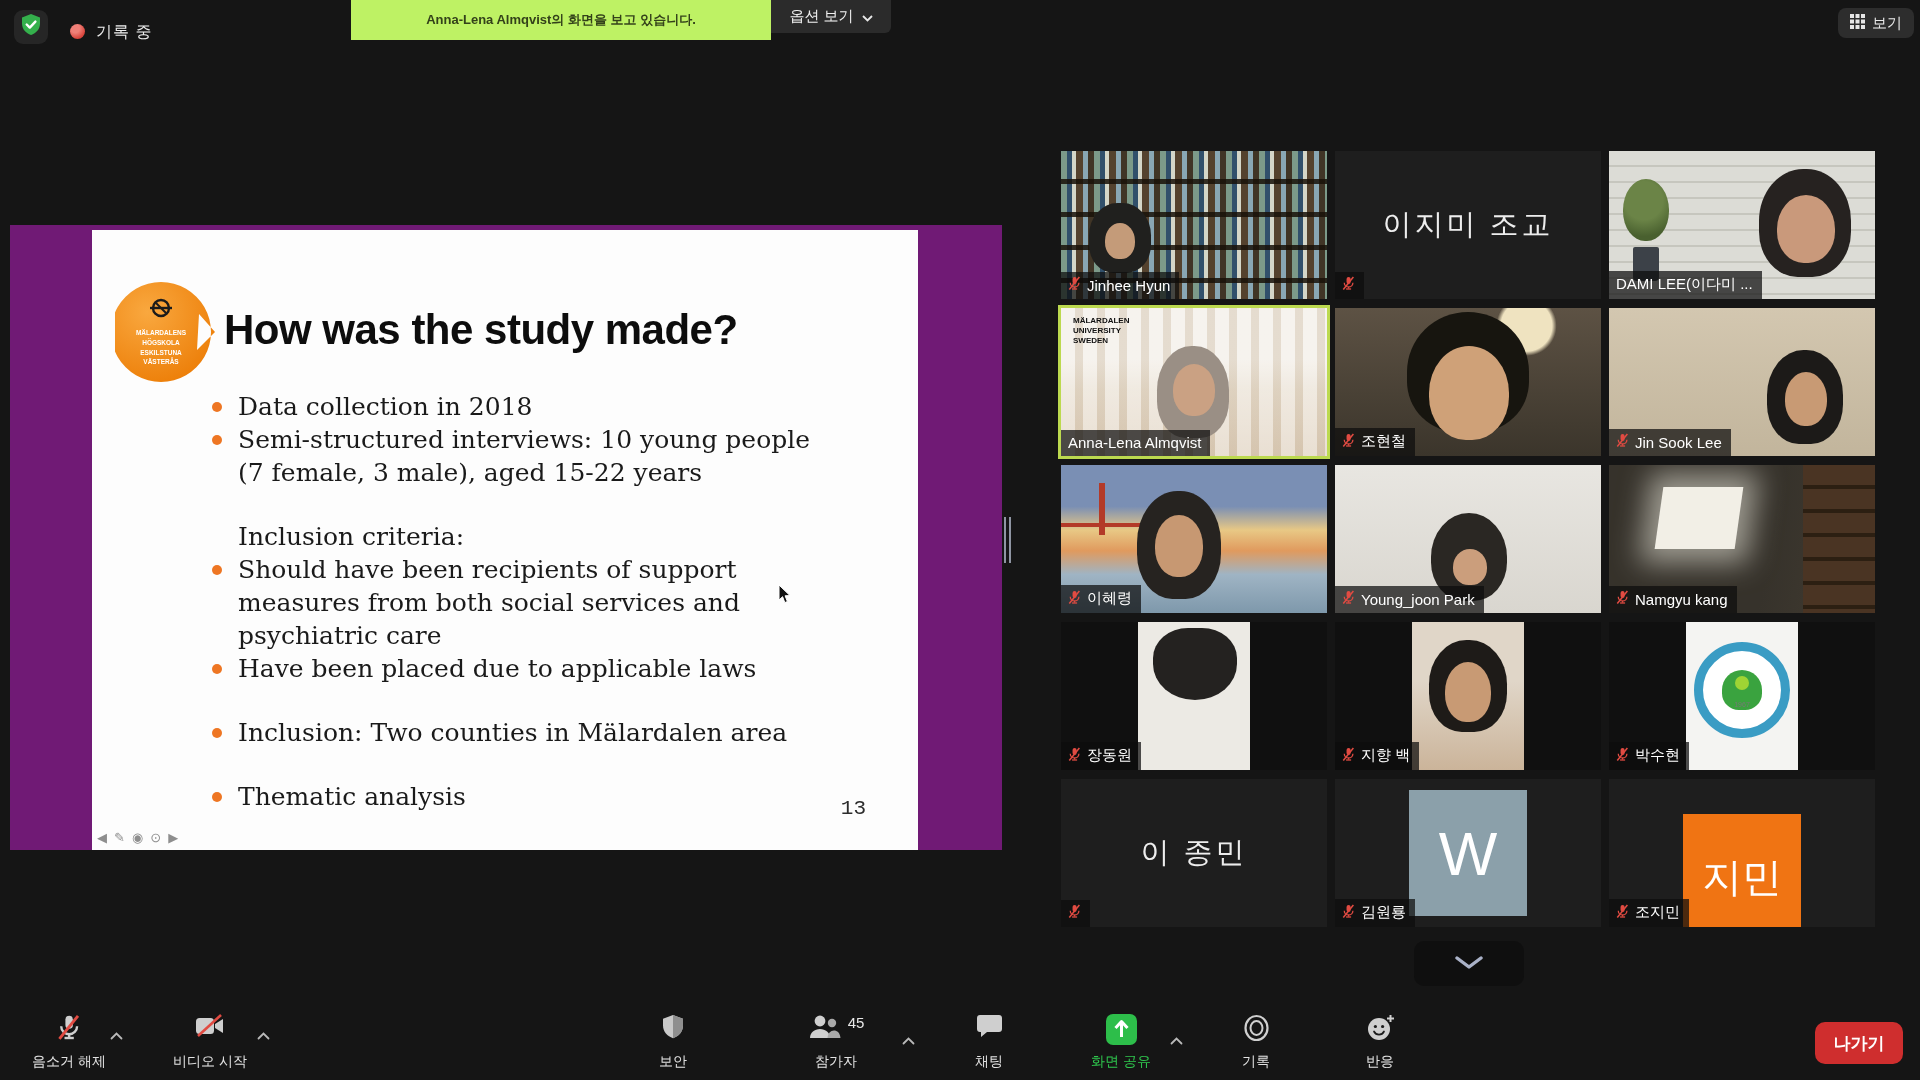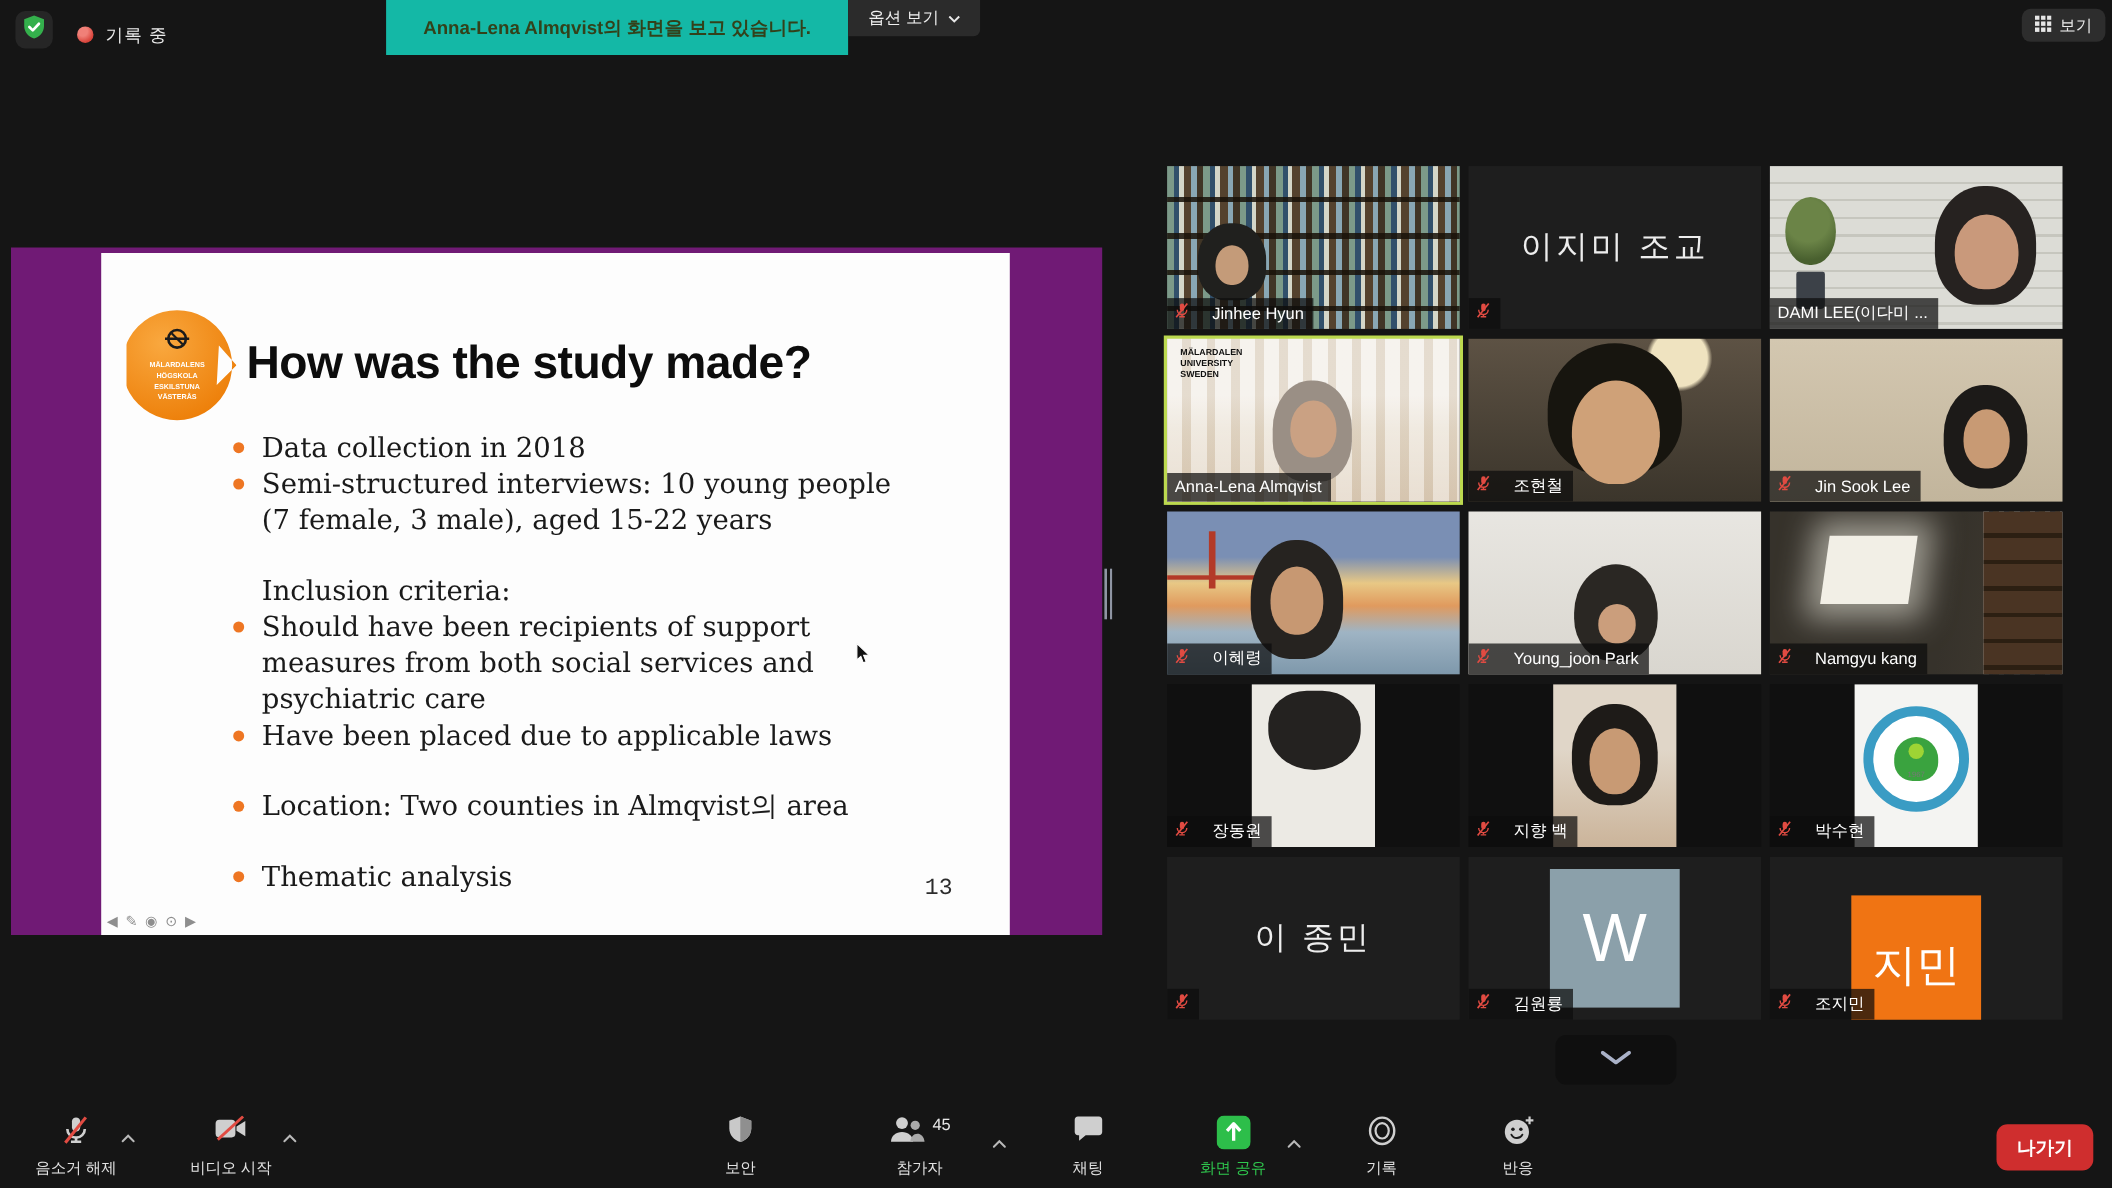--- a/index.html
+++ b/index.html
@@ -5,22 +5,22 @@
   html,body{margin:0;padding:0;}
   body{width:1920px;height:1080px;position:relative;background:#151515;overflow:hidden;
        font-family:"Liberation Sans",sans-serif;-webkit-font-smoothing:antialiased;}
 
   
   .shield-btn{position:absolute;left:14px;top:10px;width:34px;height:34px;border-radius:9px;
       background:#262626;display:flex;align-items:center;justify-content:center;}
   .rec-dot{position:absolute;left:70px;top:24px;width:15px;height:15px;border-radius:50%;
       background:radial-gradient(circle at 35% 30%,#f08078 0 30%,#d9453c 70%);}
   .rec-label{position:absolute;left:96px;top:22px;font-size:16px;color:#ececec;letter-spacing:1px;}
-  .banner{position:absolute;left:351px;top:0;width:420px;height:50px;background:#14b8a6;
-      display:flex;align-items:center;justify-content:center;font-size:17px;font-weight:bold;
+  .banner{position:absolute;left:351px;top:0;width:420px;height:40px;background:#bef264;
+      display:flex;align-items:center;justify-content:center;font-size:13px;font-weight:bold;
       color:#33411a;}
   .options-btn{position:absolute;left:771px;top:0;width:120px;height:33px;background:#2b2b2b;
       border-radius:0 0 6px 0;display:flex;align-items:center;justify-content:center;gap:8px;
       color:#f0f0f0;font-size:15px;cursor:pointer;}
   .view-btn{position:absolute;left:1838px;top:8px;width:76px;height:30px;background:#2d2d2d;
       border-radius:8px;display:flex;align-items:center;justify-content:center;gap:7px;
       color:#eaeaea;font-size:15px;cursor:pointer;}
 
   
   .share-area{position:absolute;left:10px;top:225px;width:992px;height:625px;background:#701a75;}
@@ -40,21 +40,21 @@
       font-size:13px;align-items:center;}
   .resize-handle{position:absolute;left:1004px;top:517px;width:7px;height:46px;
       background:linear-gradient(90deg,#8f95a3 0 2px,transparent 2px 5px,#8f95a3 5px 7px);cursor:col-resize;}
   .cursor{position:absolute;left:778px;top:585px;pointer-events:none;}
 
   
   .gallery{position:absolute;left:1061px;top:151px;width:814px;display:grid;
       grid-template-columns:repeat(3,266px);grid-auto-rows:148px;gap:9px 8px;}
   .tile{position:relative;background:#1f1f1f;overflow:hidden;cursor:pointer;}
   .tile.active{box-shadow:0 0 0 3px #bcd94f;}
-  .name-tag{position:absolute;left:0;bottom:0;display:flex;align-items:flex-end;gap:21px;
+  .name-tag{position:absolute;left:0;bottom:0;display:flex;align-items:center;gap:6px;
       background:rgba(12,12,12,.72);padding:4px 9px 5px 7px;font-size:15px;color:#fff;
       max-width:93%;white-space:nowrap;overflow:hidden;z-index:5;}
   .center-name{position:absolute;inset:0;display:flex;align-items:center;justify-content:center;
       font-size:29px;color:#ededed;letter-spacing:3px;z-index:2;}
   .avatar-box{position:absolute;left:50%;top:50%;transform:translate(-50%,-50%);width:118px;
       height:126px;display:flex;align-items:center;justify-content:center;color:#fff;z-index:1;}
   .overlay-brand{position:absolute;left:12px;top:8px;font-size:8px;font-weight:bold;color:#111;
       width:70px;line-height:1.25;z-index:3;}
   .column{position:absolute;left:50%;top:0;bottom:0;width:112px;transform:translateX(-50%);z-index:0;}
   .p-hair,.p-face,.p-body{position:absolute;z-index:1;}
@@ -186,21 +186,21 @@
         <div class="bullet-row">
           <span class="bullet-dot" style="background: rgb(238, 118, 35);"></span>
           <span>Should have been recipients of support measures from both social services and psychiatric care</span>
         </div>
         <div class="bullet-row">
           <span class="bullet-dot" style="background: rgb(238, 118, 35);"></span>
           <span>Have been placed due to applicable laws</span>
         </div>
         <div class="bullet-row gap">
           <span class="bullet-dot" style="background: rgb(238, 118, 35);"></span>
-          <span>Location: Two counties in Almqvist의 area</span>
+          <span>Inclusion: Two counties in Mälardalen area</span>
         </div>
         <div class="bullet-row gap">
           <span class="bullet-dot" style="background: rgb(238, 118, 35);"></span>
           <span>Thematic analysis</span>
         </div>
       </div>
     <div class="page-num">13</div>
     <div class="slide-nav">
       <span>◀</span>
       <span>✎</span>

